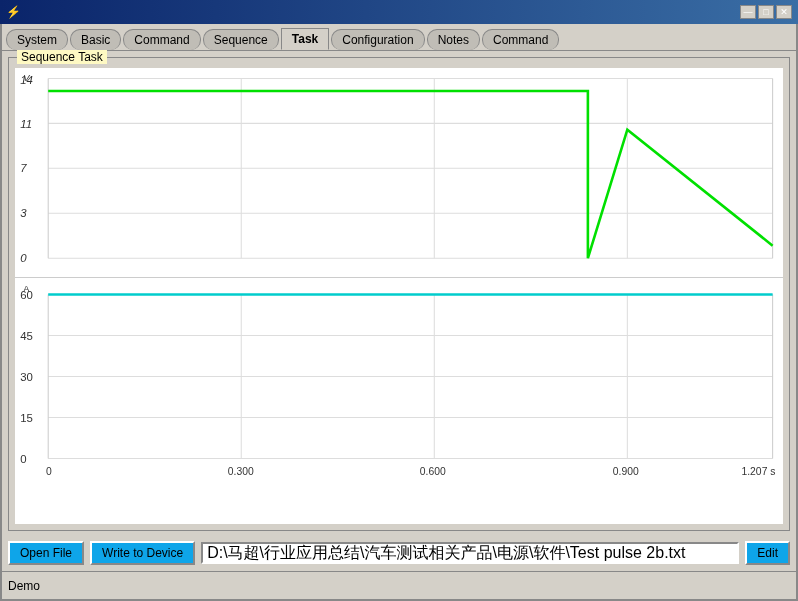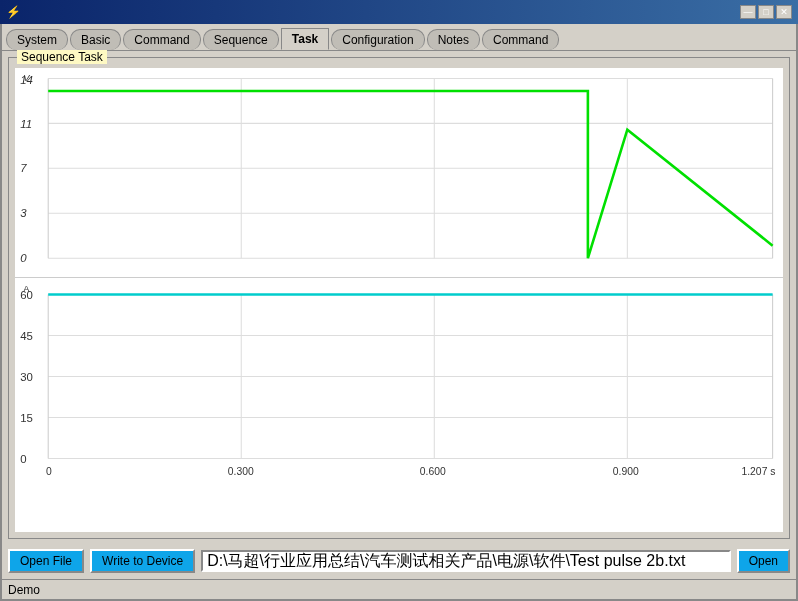--- a/index.html
+++ b/index.html
@@ -143,21 +143,21 @@
       font-size: 16px;
       height: 22px;
     }
     .status-bar {
       background: #d4d0c8;
       border-top: 1px solid #888;
       padding: 2px 6px;
       font-size: 12px;
       display: flex;
       align-items: center;
-      height: 20px;
+      height: 28px;
     }
   </style>
 </head>
 <body>
 
 <div class="title-bar">
   <div style="display:flex;align-items:center;gap:4px;">
     <span style="font-size:12px;">⚡</span>
   </div>
   <div class="title-bar-buttons">
@@ -250,21 +250,21 @@
         </div>
 
       </div>
 
     </div>
 
     <div class="bottom-bar">
       <button class="btn">Open File</button>
       <button class="btn">Write to Device</button>
       <input class="file-path-input" type="text" value="D:\马超\行业应用总结\汽车测试相关产品\电源\软件\Test pulse 2b.txt" style="">
-      <button class="btn">Open</button>
+      <button class="btn">Edit</button>
     </div>
 
   </div>
 
   <div class="status-bar">
     <span>Demo</span>
   </div>
 
 </div>
 

